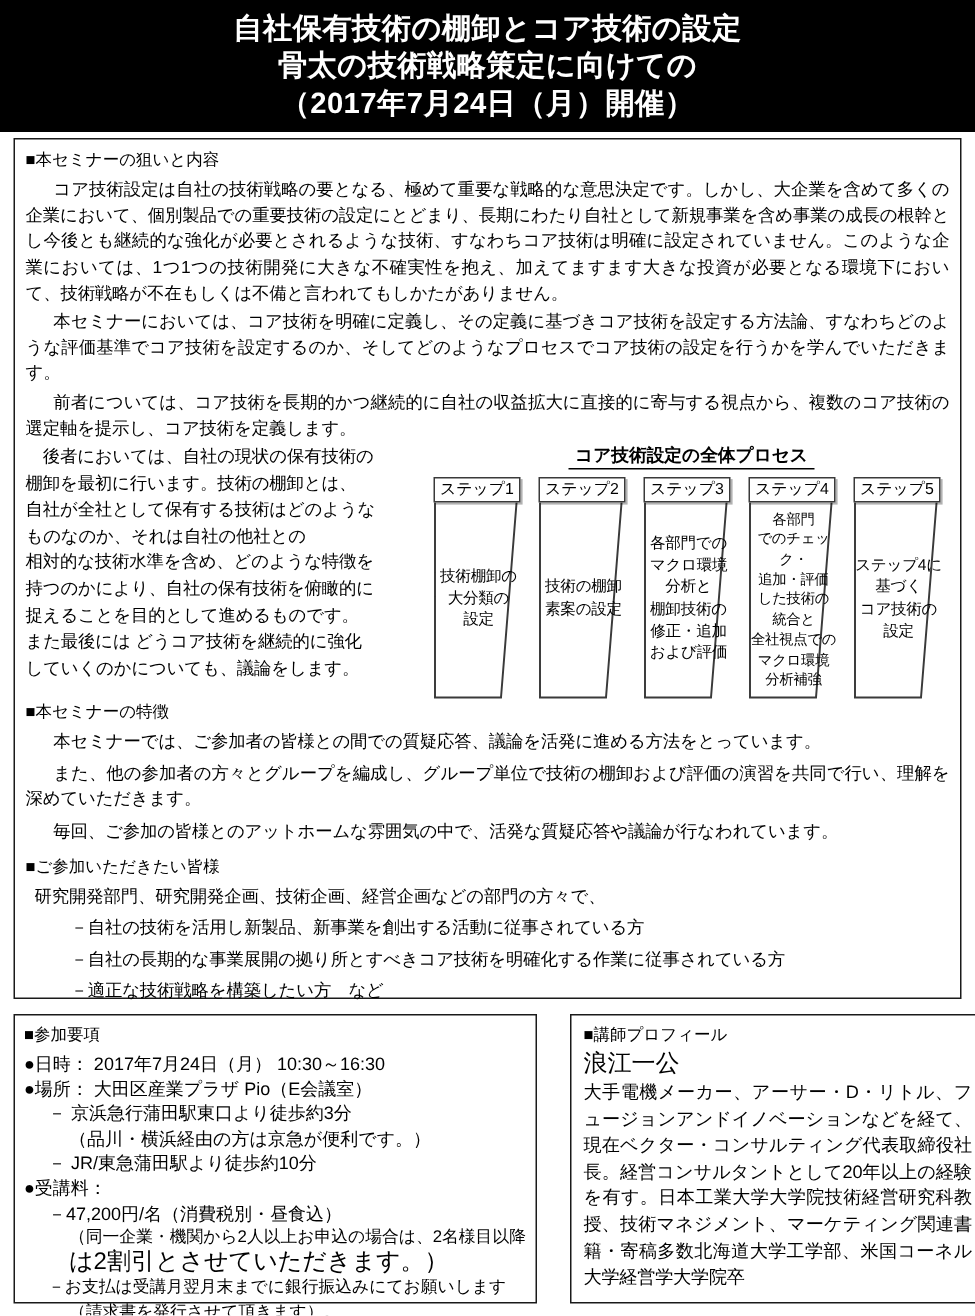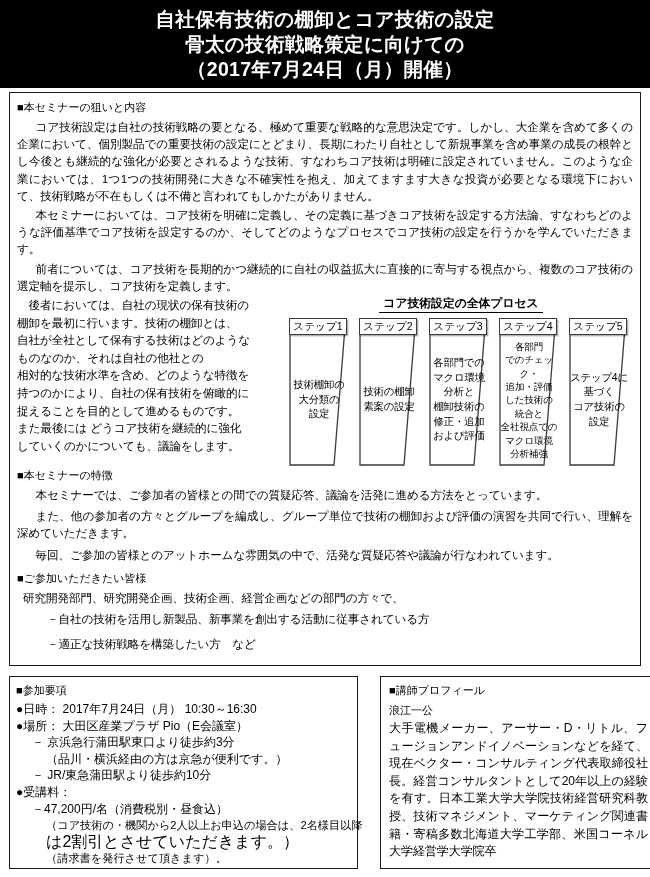--- a/index.html
+++ b/index.html
@@ -186,21 +186,21 @@
     font-size: 12px;
     line-height: 16.6px;
     white-space: pre;
     margin: 0;
   }
   .bl-line.lv1 { padding-left: 0; }
   .bl-line.lv2 { padding-left: 16px; }
   .bl-line.lv3 { padding-left: 30px; }
 
   .prof-name {
-    font-size: 11px;
+    font-size: 16px;
     line-height: 18px;
     margin: 1px 0 1px 0;
   }
   .prof-text {
     font-size: 12.1px;
     line-height: 17.6px;
     margin: 0;
     text-align: justify;
     text-justify: inter-ideograph;
     letter-spacing: -0.15px;
@@ -331,36 +331,38 @@
     <p class="para indent">また、他の参加者の方々とグループを編成し、グループ単位で技術の棚卸および評価の演習を共同で行い、理解を深めていただきます。</p>
     <div class="gap4"></div>
     <p class="para indent">毎回、ご参加の皆様とのアットホームな雰囲気の中で、活発な質疑応答や議論が行なわれています。</p>
     <div class="gap6"></div>
 
     <div class="sec-head">■ご参加いただきたい皆様</div>
     <p class="para" style="padding-left:6px;">研究開発部門、研究開発企画、技術企画、経営企画などの部門の方々で、</p>
     <div class="gap4"></div>
     <p class="para" style="padding-left:30px;">－自社の技術を活用し新製品、新事業を創出する活動に従事されている方</p>
     <div class="gap4"></div>
+    <p class="para" style="padding-left:30px;">－自社の長期的な事業展開の拠り所とすべきコア技術を明確化する作業に従事されている方</p>
     <div class="gap4"></div>
     <p class="para" style="padding-left:30px;">－適正な技術戦略を構築したい方　など</p>
 
   </div>
 
   <div class="bottom-left">
     <div class="sec-head">■参加要項</div>
     <div class="bl-line lv1">●日時： 2017年7月24日（月） 10:30～16:30</div>
     <div class="bl-line lv1">●場所： 大田区産業プラザ Pio（E会議室）</div>
     <div class="bl-line lv2">－ 京浜急行蒲田駅東口より徒歩約3分</div>
     <div class="bl-line lv3">（品川・横浜経由の方は京急が便利です。）</div>
     <div class="bl-line lv2">－ JR/東急蒲田駅より徒歩約10分</div>
     <div class="bl-line lv1">●受講料：</div>
     <div class="bl-line lv2">－47,200円/名（消費税別・昼食込）</div>
-    <div class="bl-line lv3" style="font-size:11.2px;">（コア技術の・機関から2人以上お申込の場合は、2名様目以降</div>
+    <div class="bl-line lv3" style="font-size:11.2px;">（同一企業・機関から2人以上お申込の場合は、2名様目以降</div>
     <div class="bl-line lv3" style="font-size:16px;">は2割引とさせていただきます。）</div>
+    <div class="bl-line lv2" style="font-size:11.2px;">－お支払は受講月翌月末までに銀行振込みにてお願いします</div>
     <div class="bl-line lv3" style="font-size:11.2px;">（請求書を発行させて頂きます）。</div>
   </div>
 
   <div class="bottom-right">
     <div class="sec-head">■講師プロフィール</div>
     <div class="prof-name">浪江一公</div>
     <p class="prof-text">大手電機メーカー、アーサー・D・リトル、フュージョンアンドイノベーションなどを経て、現在ベクター・コンサルティング代表取締役社長。経営コンサルタントとして20年以上の経験を有す。日本工業大学大学院技術経営研究科教授、技術マネジメント、マーケティング関連書籍・寄稿多数北海道大学工学部、米国コーネル大学経営学大学院卒</p>
   </div>
 
 </div>

